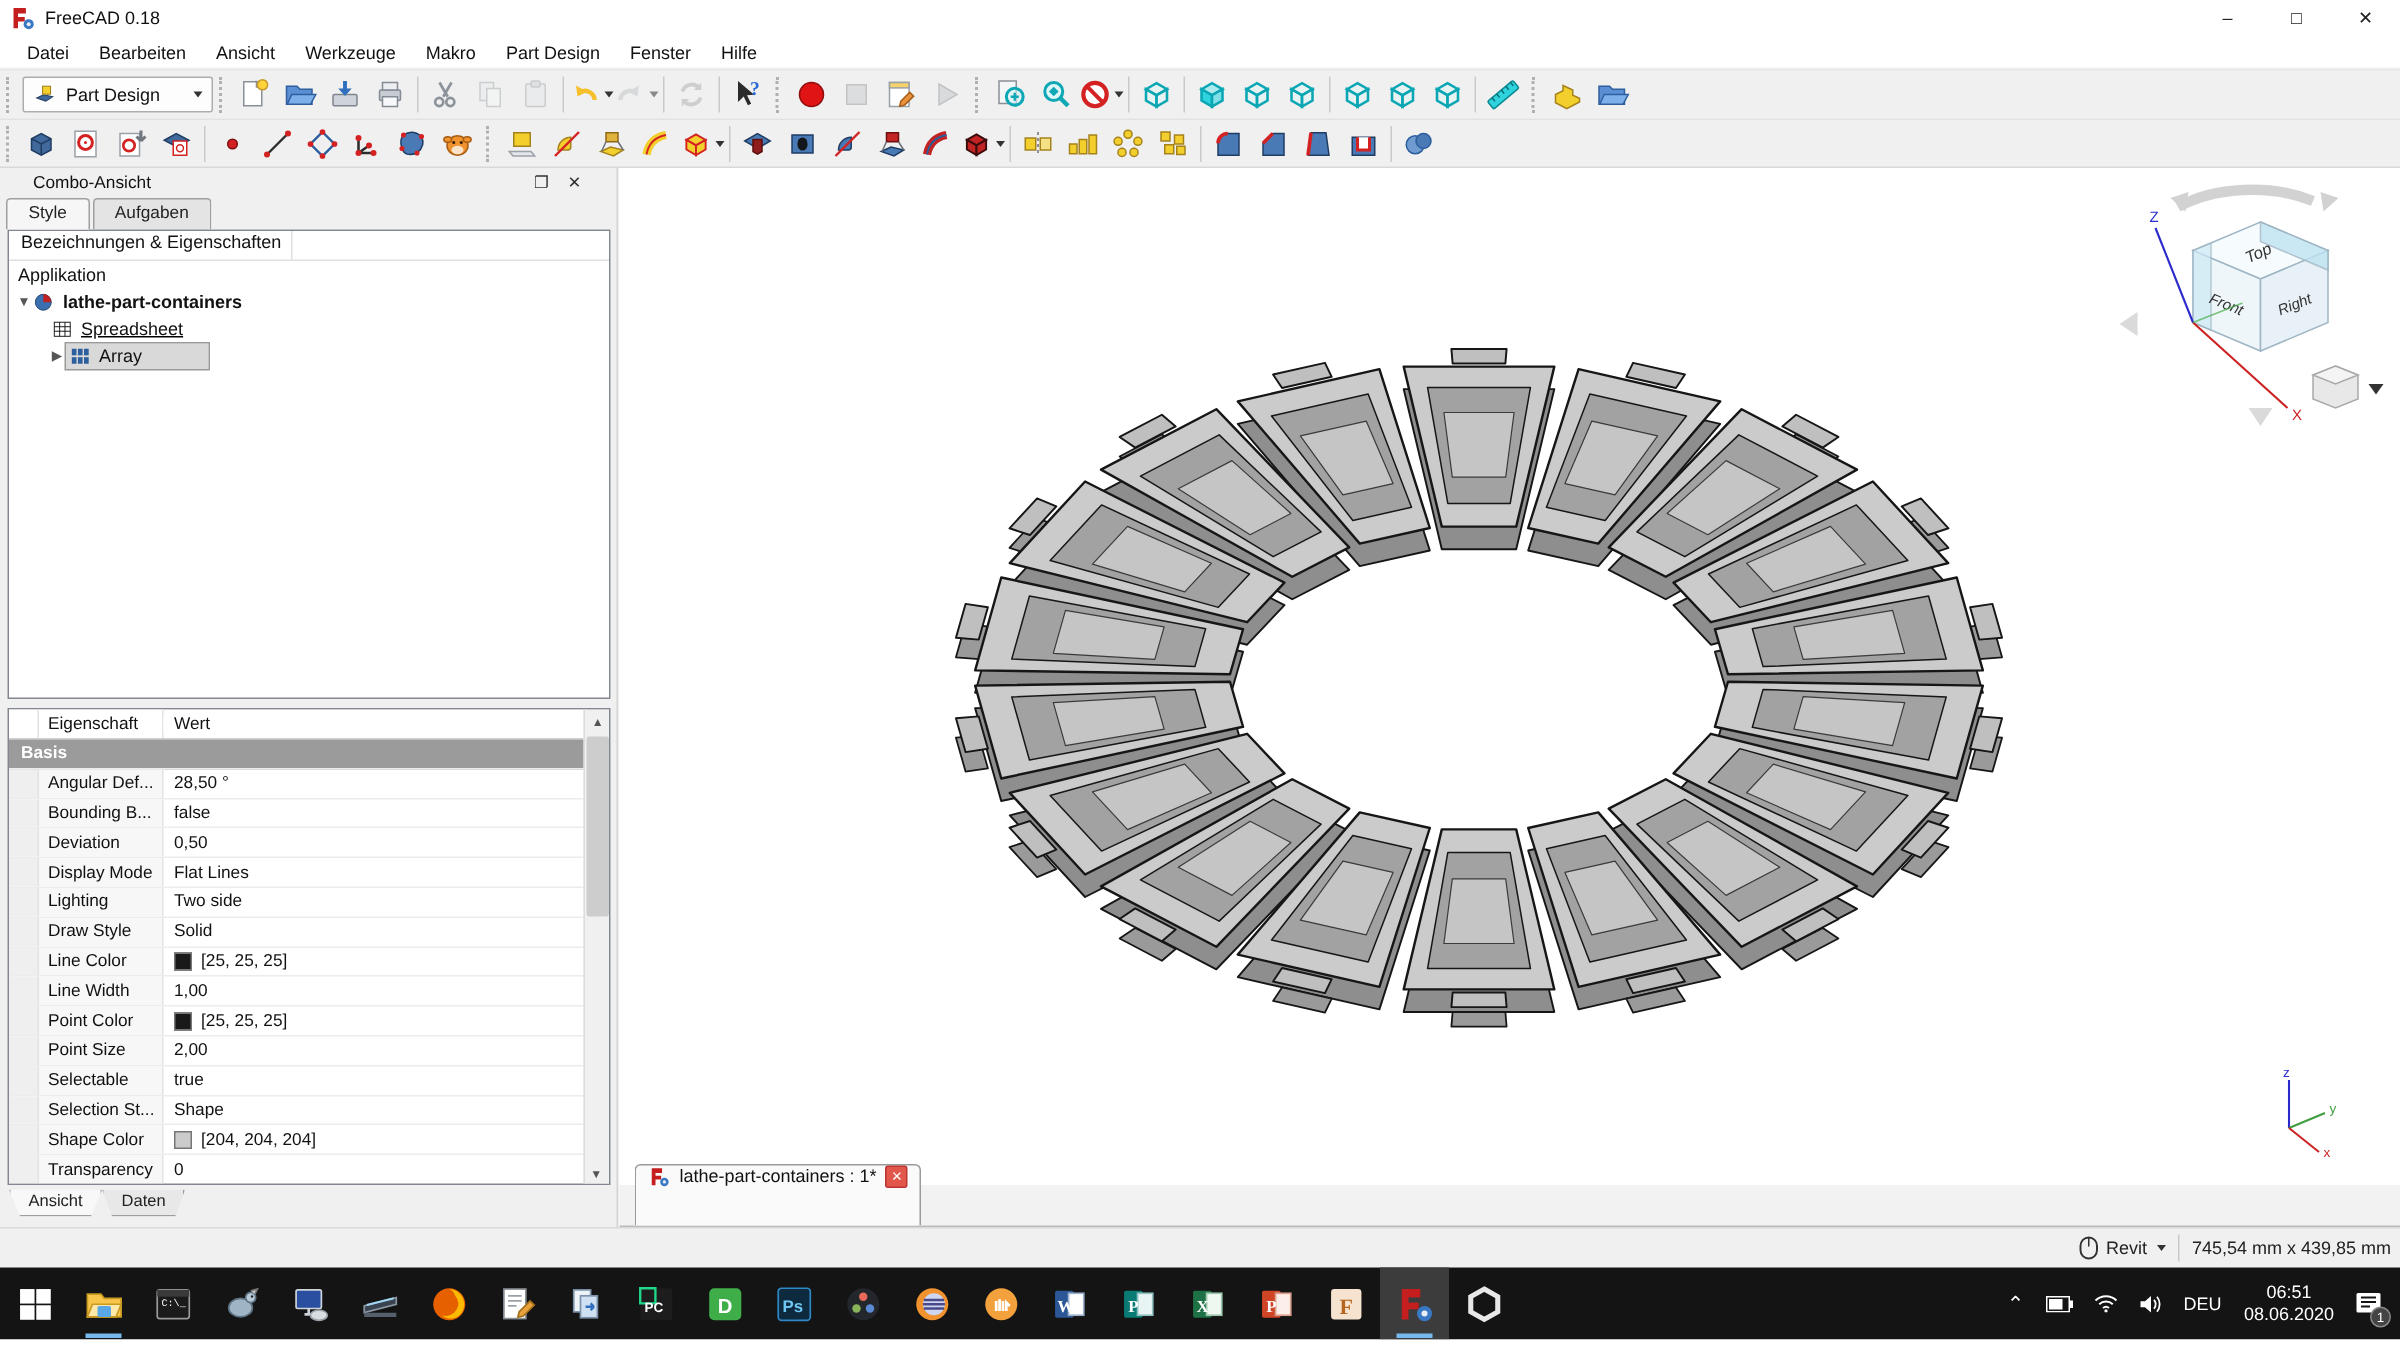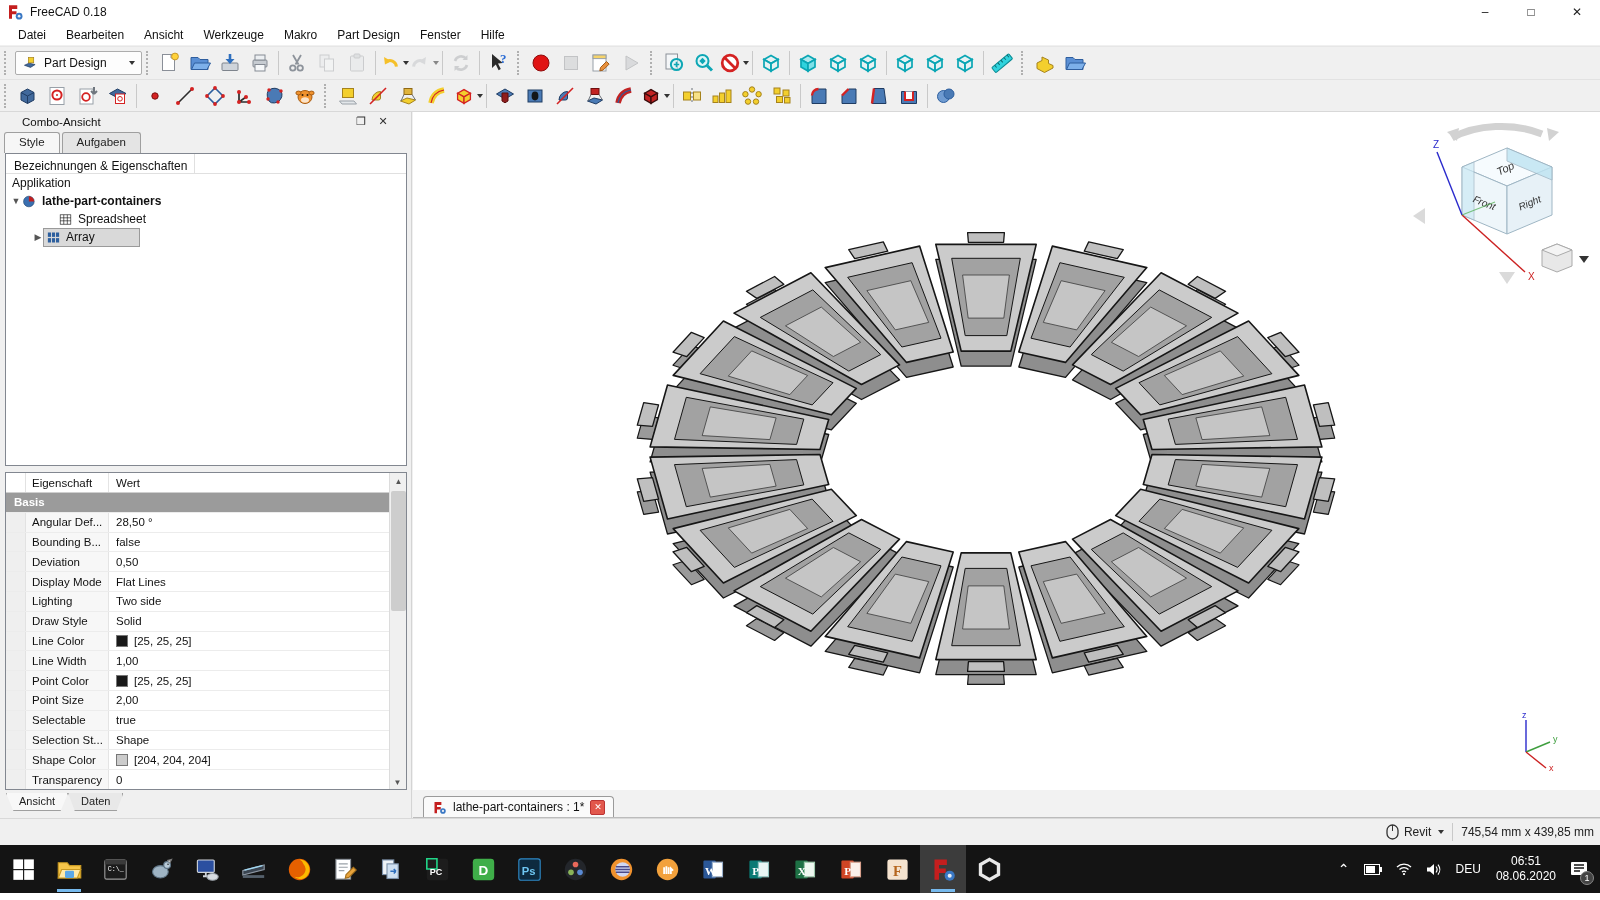--- a/index.html
+++ b/index.html
@@ -37,21 +37,21 @@
   #left-panel { left:0; top:0; width:412px; height:706px; background:#f0f0f0; border-right:1px solid #d4d4d4; }
   #panel-titlebar { left:0; top:0; width:412px; height:19px; display:flex; align-items:center; padding:0 22px; }
   #panel-title { font-size:11.5px; color:#111; }
   #panel-btns { margin-left:auto; display:flex; gap:8px; align-items:center; }
   .panel-btn { font-size:11px; color:#333; width:14px; height:14px; display:flex; align-items:center; justify-content:center; }
   .ptab-row { left:4px; top:20px; height:21px; display:flex; }
   .ptab { font-size:11.5px; padding:3px 14px; border:1px solid #9f9f9f; border-bottom:none; background:#e4e4e4; border-radius:3px 3px 0 0; margin-right:2px; color:#222;}
   .ptab.active { background:#f6f6f6; position:relative; z-index:2; }
 
   #tree-box { left:5px; top:41px; width:402px; height:313px; background:#fff; border:1px solid #828790; font-size:12px; }
-  #tree-header { height:20px; border-bottom:1px solid #e0e0e0; display:flex; align-items:flex-end; padding-left:8px; color:#111; position:relative;}
+  #tree-header { height:20px; border-bottom:1px solid #e0e0e0; display:flex; align-items:flex-start; padding-left:8px; color:#111; position:relative;}
   #tree-header .colline { position:absolute; left:188px; top:0; width:1px; height:20px; background:#e0e0e0; }
   .tree-row { height:18px; display:flex; align-items:center; }
   .tree-row .twisty { width:12px; text-align:center; color:#555; font-size:9px; }
   .tree-row svg { width:15px; height:15px; margin-right:5px; }
   .tree-label { color:#111; }
   .tree-label.bold { font-weight:bold; }
   .tree-sel { background:#d9d9d9; outline:1px solid #9a9a9a; }
 
   
   #prop-box { left:5px; top:360px; width:402px; height:318px; background:#fff; border:1px solid #828790; font-size:11.5px; overflow:hidden;}
@@ -70,21 +70,21 @@
   #prop-thumb { position:absolute; left:1px; top:18px; width:15px; height:120px; background:#cdcdcd; border-radius:2px;}
 
   .btab-row { left:6px; top:681px; display:flex; }
   .btab { font-size:11px; color:#222; padding:2px 12px 3px; border:1px solid #9f9f9f; border-top:none; background:#e8e8e8; clip-path:polygon(0 0,100% 0,88% 100%,12% 100%); }
   .btab.active { background:#f8f8f8; }
 
   
   #viewport { left:413px; top:0; width:1187px; height:706px; background:#fff; display:flex; flex-direction:column; }
   #view3d { position:relative; width:1187px; height:678px; background:#fff; overflow:hidden;}
   #doctabbar { position:relative; width:1187px; height:28px; background:#f2f2f2; border-bottom:1px solid #bcbcbc; display:flex; align-items:flex-end; padding-left:10px; }
-  #doctab { display:flex; align-items:center; gap:6px; height:21px; background:#fafafa; border:1px solid #9a9a9a; border-bottom:none; border-radius:4px 4px 0 0; padding:0 8px; font-size:12px; color:#111;}
+  #doctab { display:flex; gap:6px; height:41px; background:#fafafa; border:1px solid #9a9a9a; border-bottom:none; border-radius:4px 4px 0 0; padding:0 8px; font-size:12px; color:#111;}
   #doctab svg { width:15px; height:15px; }
   #doctab-close { width:15px; height:15px; background:#e2574c; border:1px solid #b33; border-radius:2px; color:#fff; font-size:9px; line-height:13px; text-align:center; }
 
   
   #statusbar { left:0; top:818px; width:1600px; height:27px; background:#f0f0f0; border-top:1px solid #d9d9d9; display:flex; align-items:center; font-size:12px; color:#222;}
   #status-right { margin-left:auto; display:flex; align-items:center; height:100%; }
   .st-sep { width:1px; height:18px; background:#c9c9c9; margin:0 8px; }
   #nav-style { display:flex; align-items:center; gap:5px; }
   #dims { padding-right:6px; }
 
@@ -612,21 +612,21 @@
           <span class="tree-label">Applikation</span>
         </div>
         <div class="tree-row" style="padding-left:4px;">
           <span class="twisty">▼</span>
           <svg viewBox="0 0 24 24">
               <circle cx="11" cy="12" r="8.5" fill="#3a6fb0" stroke="#20456f"></circle>
               <path d="M11 3.5 a8.5 8.5 0 0 1 8.5 8.5 l-8.5 0 z" fill="#c02020"></path>
             </svg>
           <span class="tree-label bold">lathe-part-containers</span>
         </div>
-        <div class="tree-row" style="padding-left:52px;">
+        <div class="tree-row" style="padding-left:28px;text-decoration:underline;">
           <svg viewBox="0 0 24 24">
               <rect x="3.5" y="4.5" width="17" height="15" fill="#fff" stroke="#111"></rect>
               <path d="M3.5 9.3 h17 M3.5 14.1 h17 M9.2 4.5 v15 M14.9 4.5 v15" stroke="#111" fill="none"></path>
             </svg>
           <span class="tree-label">Spreadsheet</span>
         </div>
         <div class="tree-row" style="padding-left:26px;">
           <span class="twisty">▶</span>
           <span class="tree-sel" style="display:flex;align-items:center;padding:1px 44px 1px 2px;">
             <svg viewBox="0 0 24 24">

